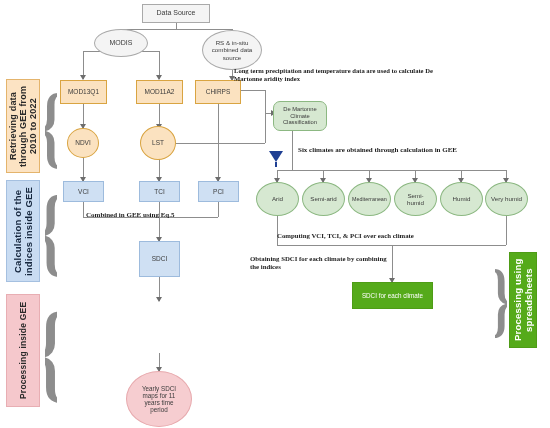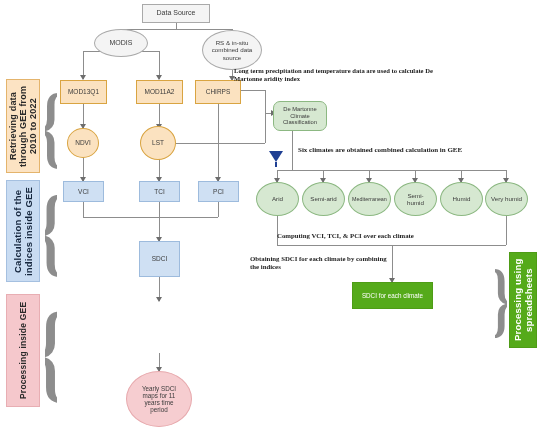--- a/index.html
+++ b/index.html
@@ -251,20 +251,21 @@
     <span style="white-space:pre-line;">Semi-
 humid</span>
   </div>
   <div class="node circle greenlight" style="left:440px;top:182px;width:43px;height:34px;font-size:6.2px;">Humid</div>
   <div class="node circle greenlight" style="left:485px;top:182px;width:43px;height:34px;font-size:6.2px;">Very humid</div>
 
   <div class="node greensolid" style="left:352px;top:282px;width:81px;height:27px;font-size:6.3px;">SDCI for each climate</div>
 
   <div class="anno" style="left:234px;top:67px;width:215px;font-size:6.6px;">Long term precipitation and temperature data are used to calculate De Martonne aridity index</div>
 
-  <div class="anno" style="left:298px;top:146px;width:230px;font-size:7px;">Six climates are obtained combined calculation in GEE</div>
-
+  <div class="anno" style="left:298px;top:146px;width:230px;font-size:7px;">Six climates are obtained through calculation in GEE</div>
+
+  <div class="anno" style="left:86px;top:211px;width:170px;font-size:7px;">Combined in GEE using Eq.5</div>
 
   <div class="anno" style="left:277px;top:232px;width:220px;font-size:6.8px;">Computing VCI, TCI, &amp; PCI over each climate</div>
 
   <div class="anno" style="left:250px;top:255px;width:145px;font-size:6.8px;">Obtaining SDCI for each climate by combining the indices</div>
 
 </div>
 
 </body></html>

